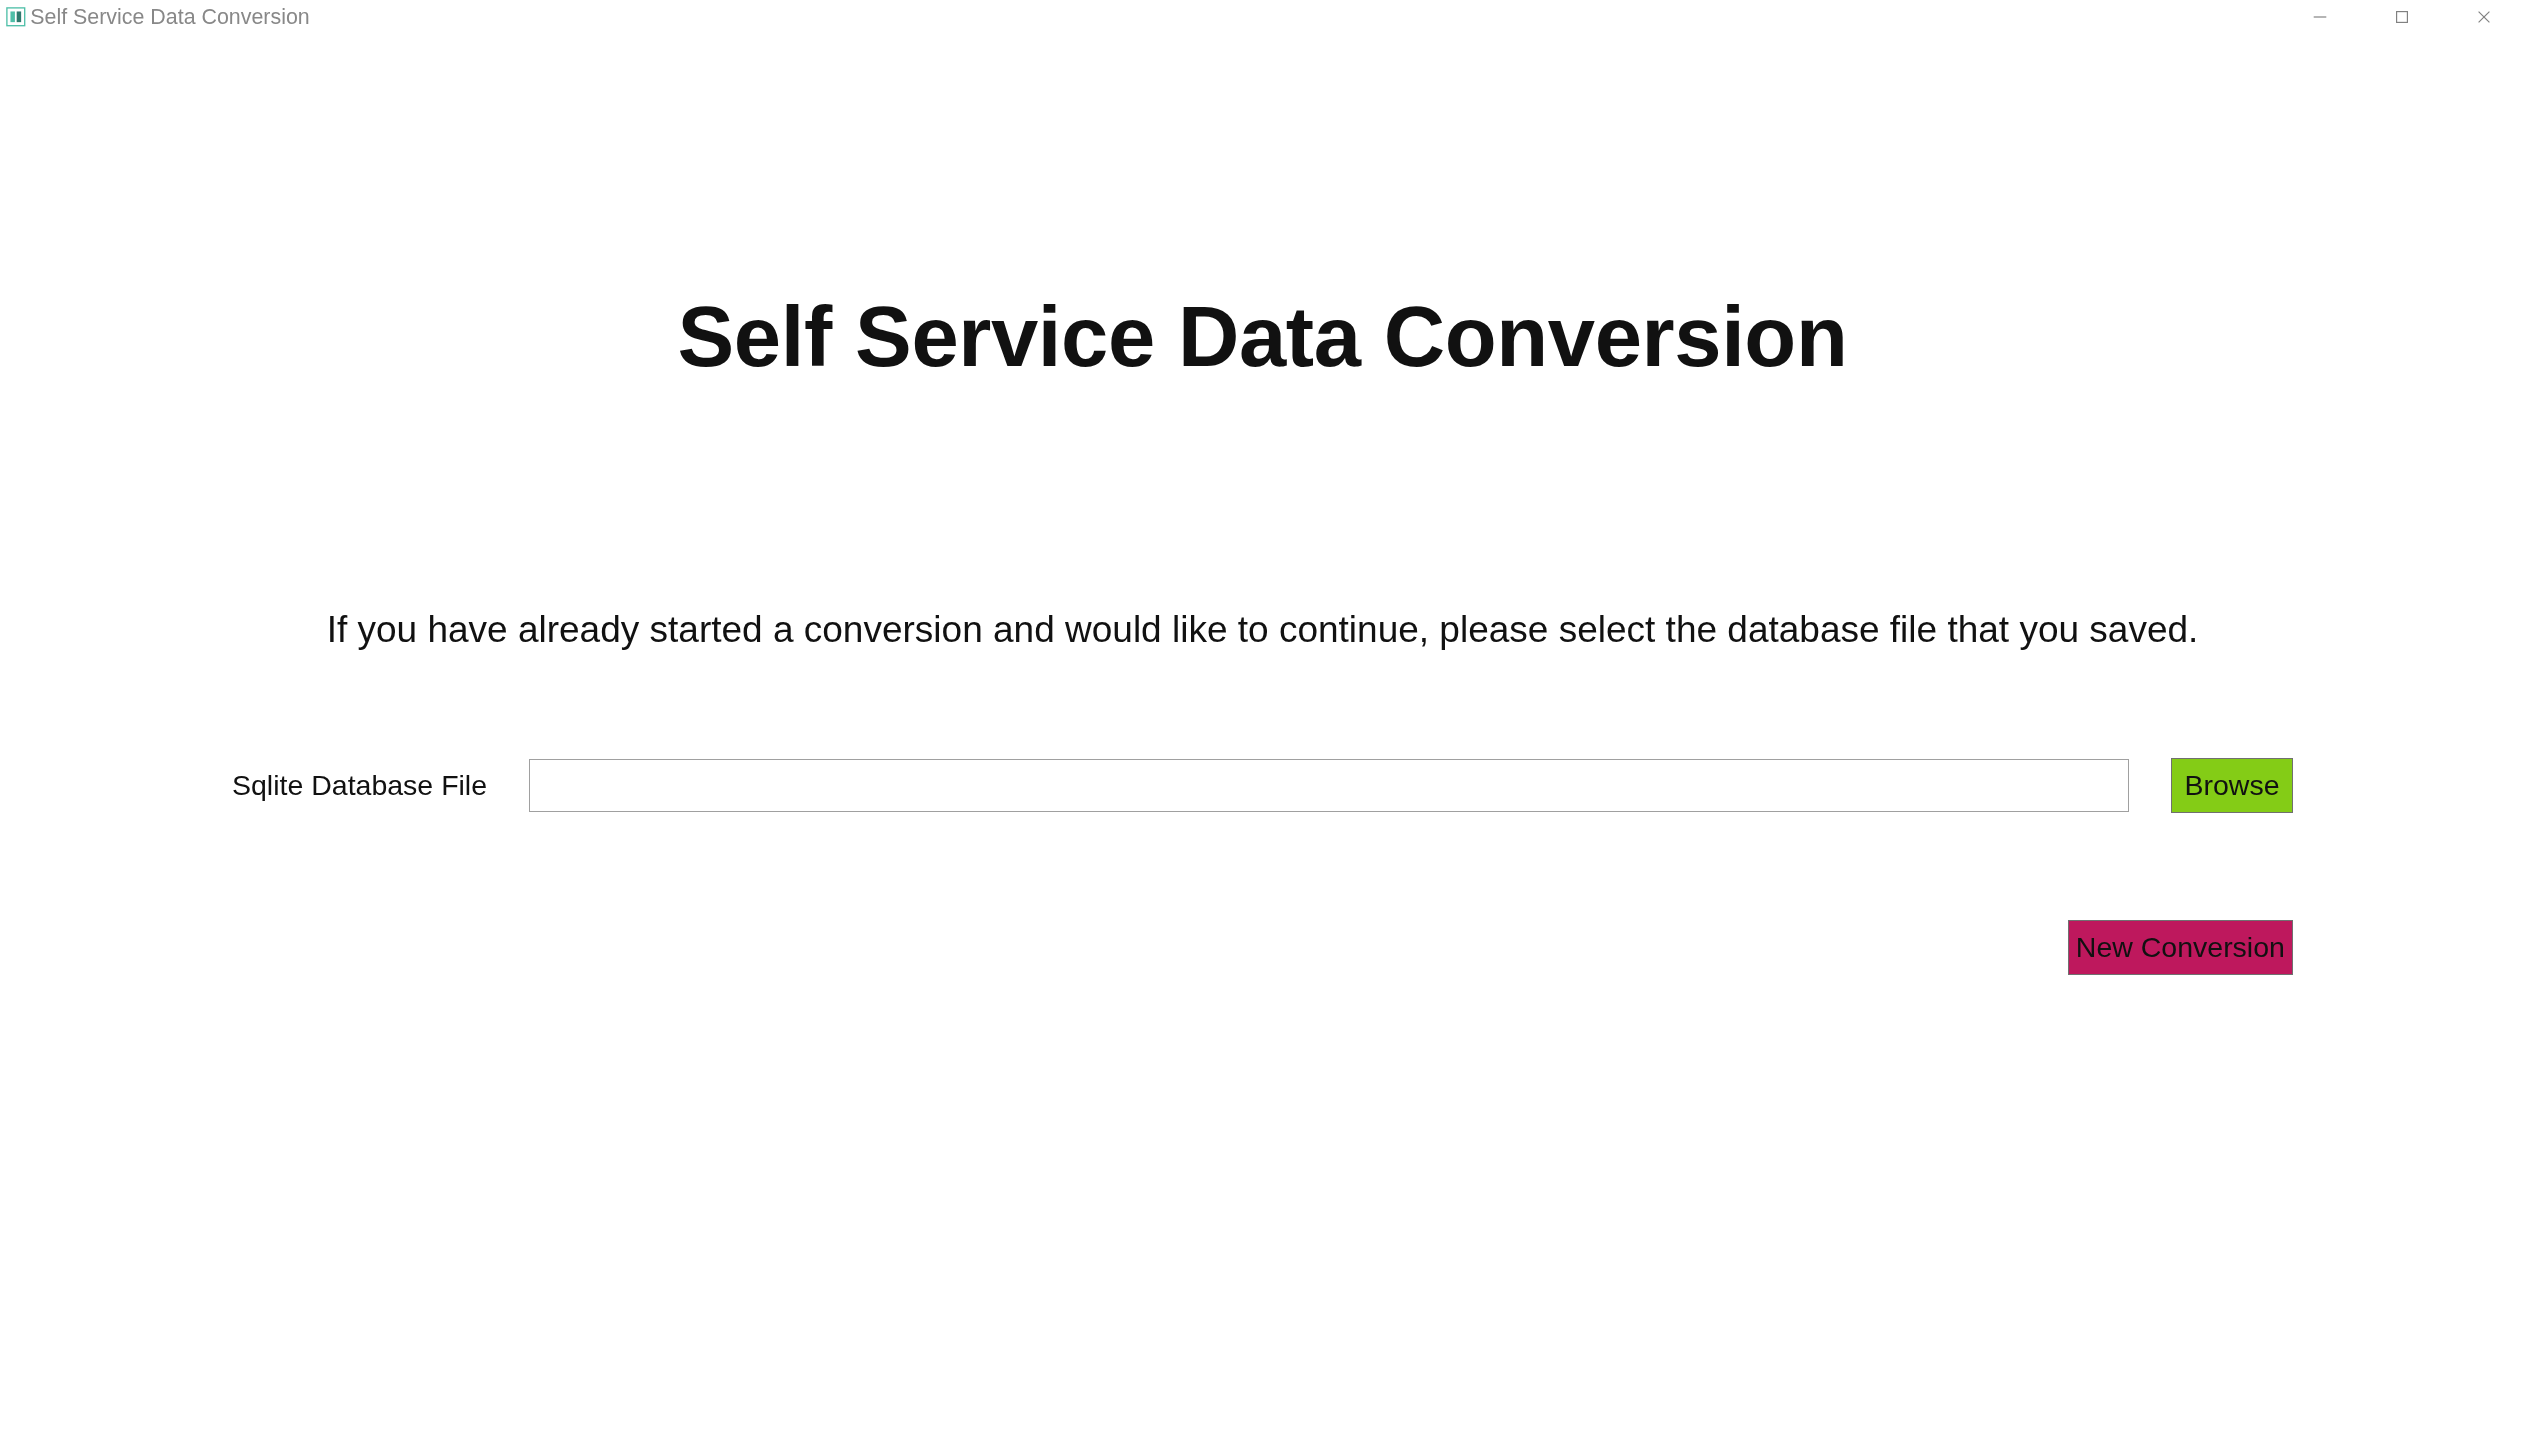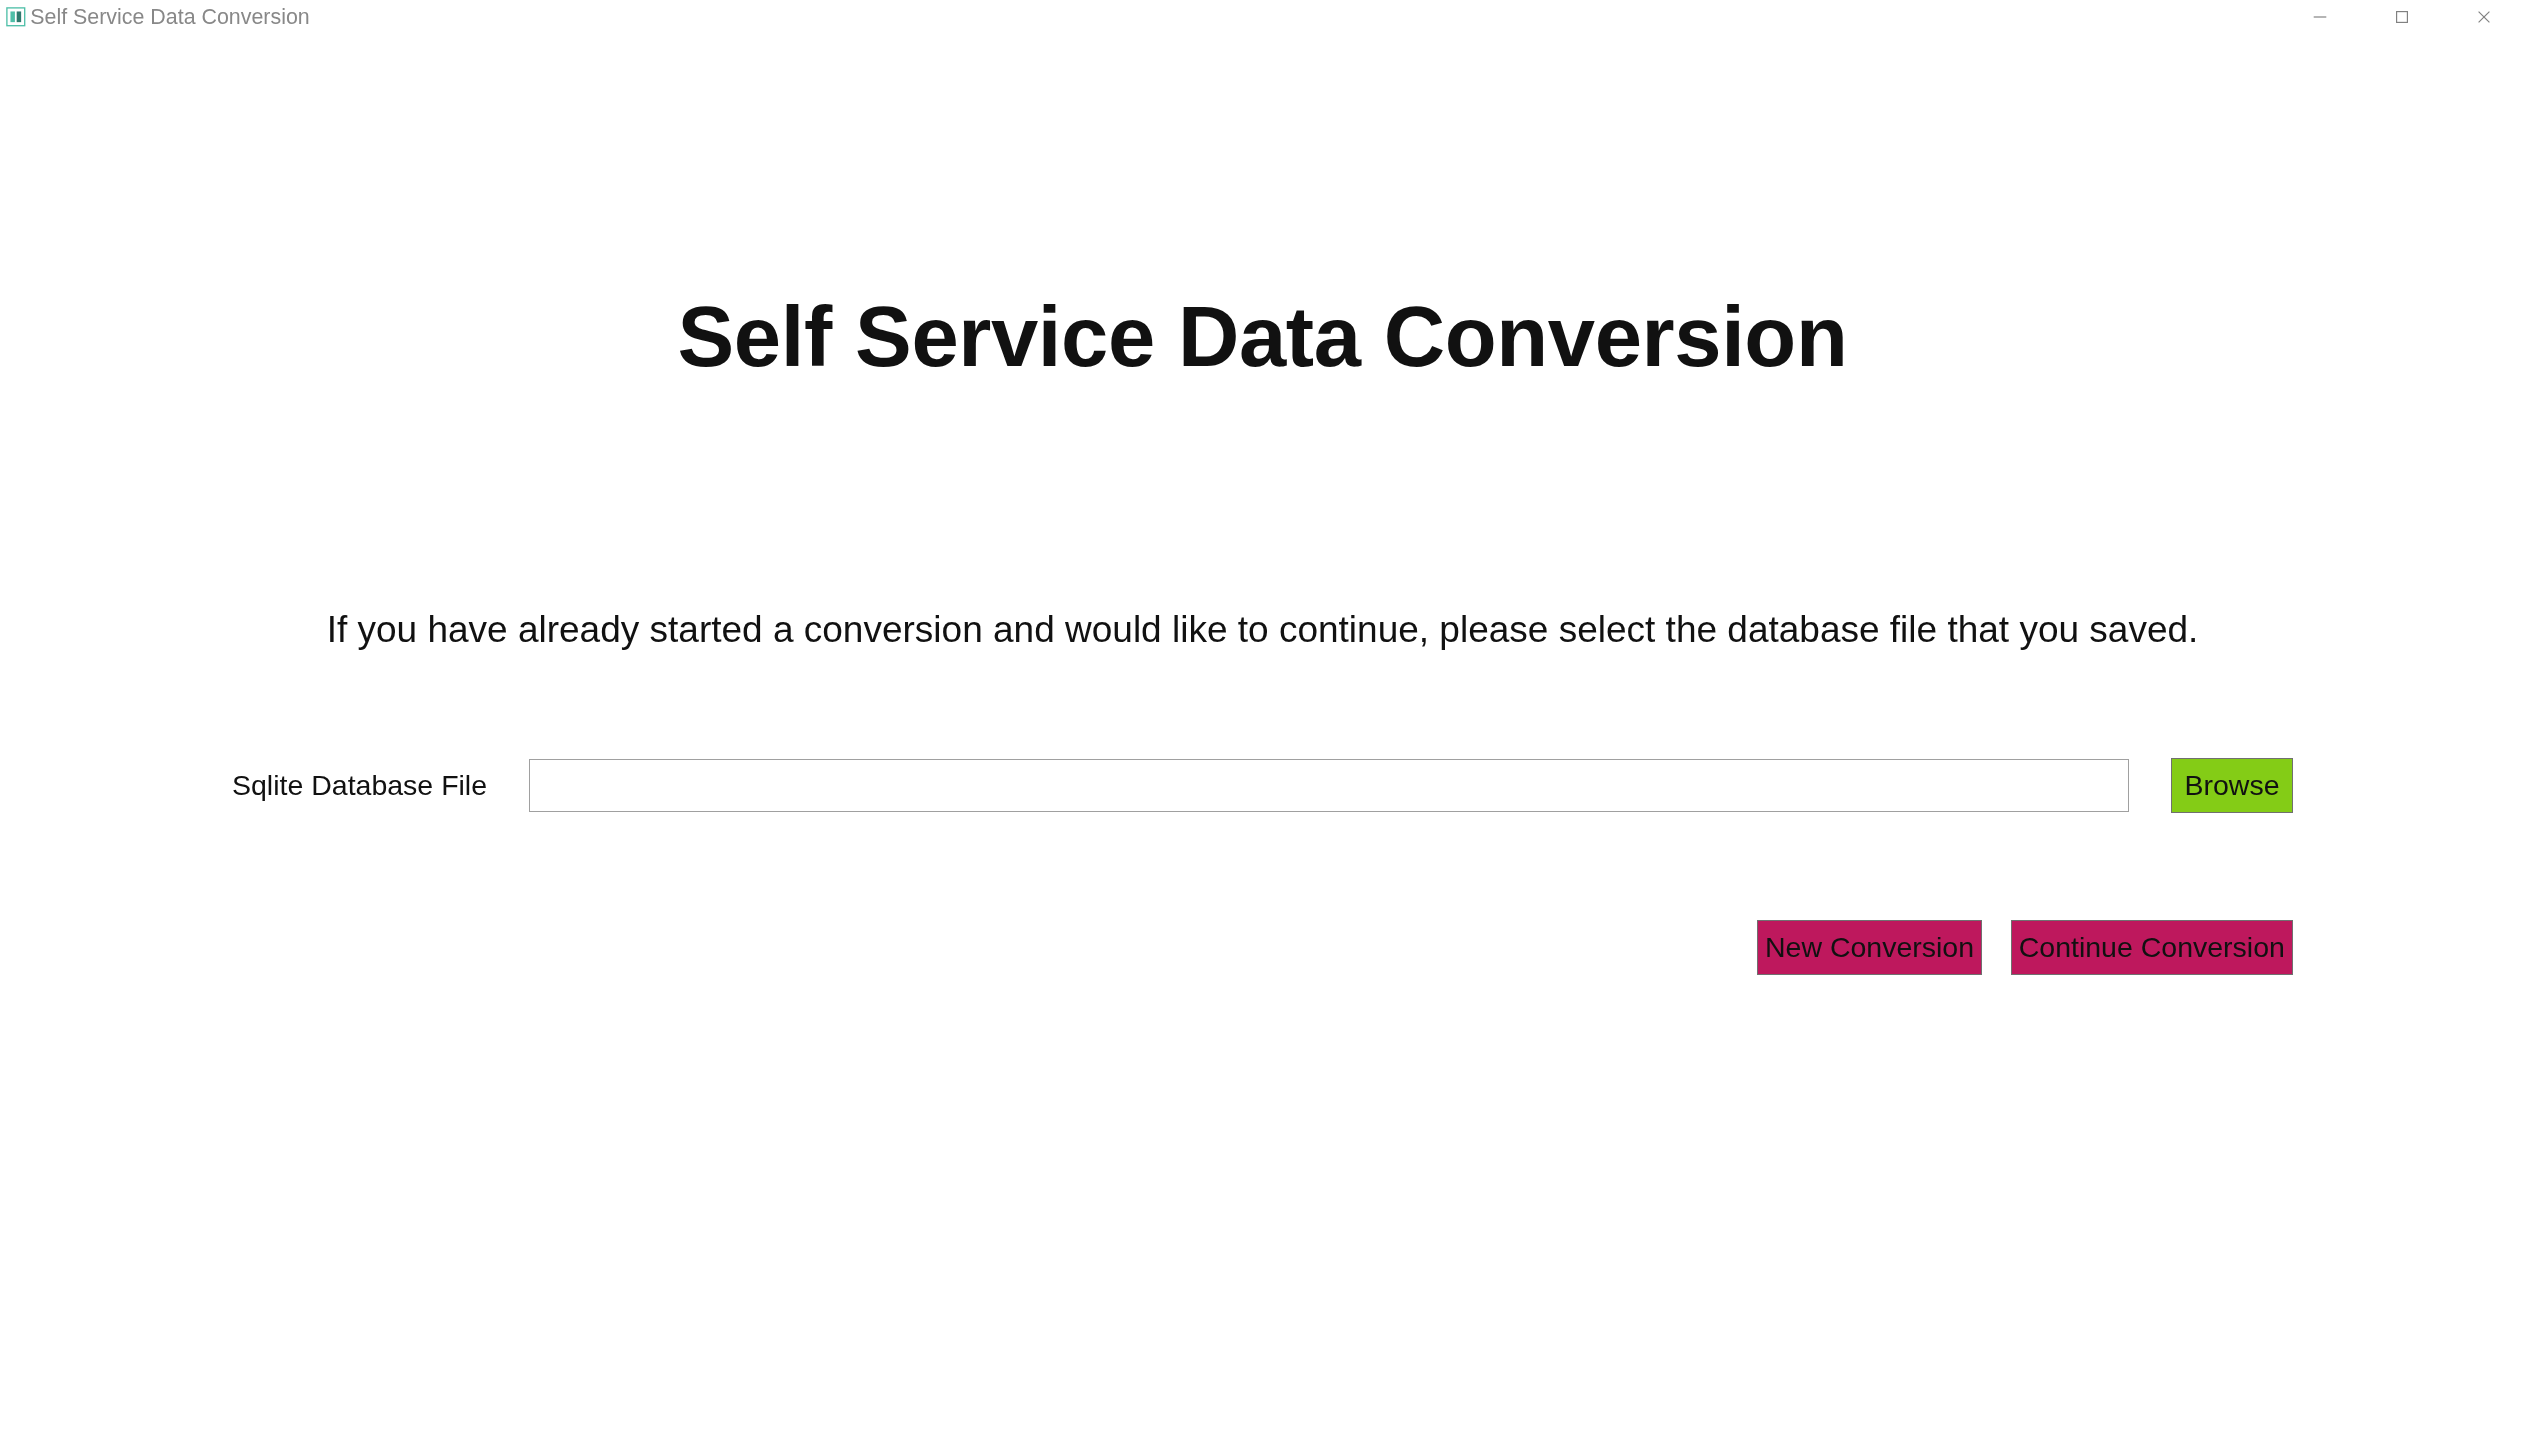--- a/index.html
+++ b/index.html
@@ -169,16 +169,15 @@
   <p class="instructions">If you have already started a conversion and would like to continue, please select the database file that you saved.</p>
 
   <div class="file-row">
     <span class="file-label">Sqlite Database File</span>
     <input type="text" class="file-input" value="" style="">
     <button class="browse-button">Browse</button>
   </div>
 
   <div class="button-row">
     <button class="action-button">New Conversion</button>
-    <button class="action-button">Continue Conversion</button>
   </div>
 </div>
 
 
 </body></html>

